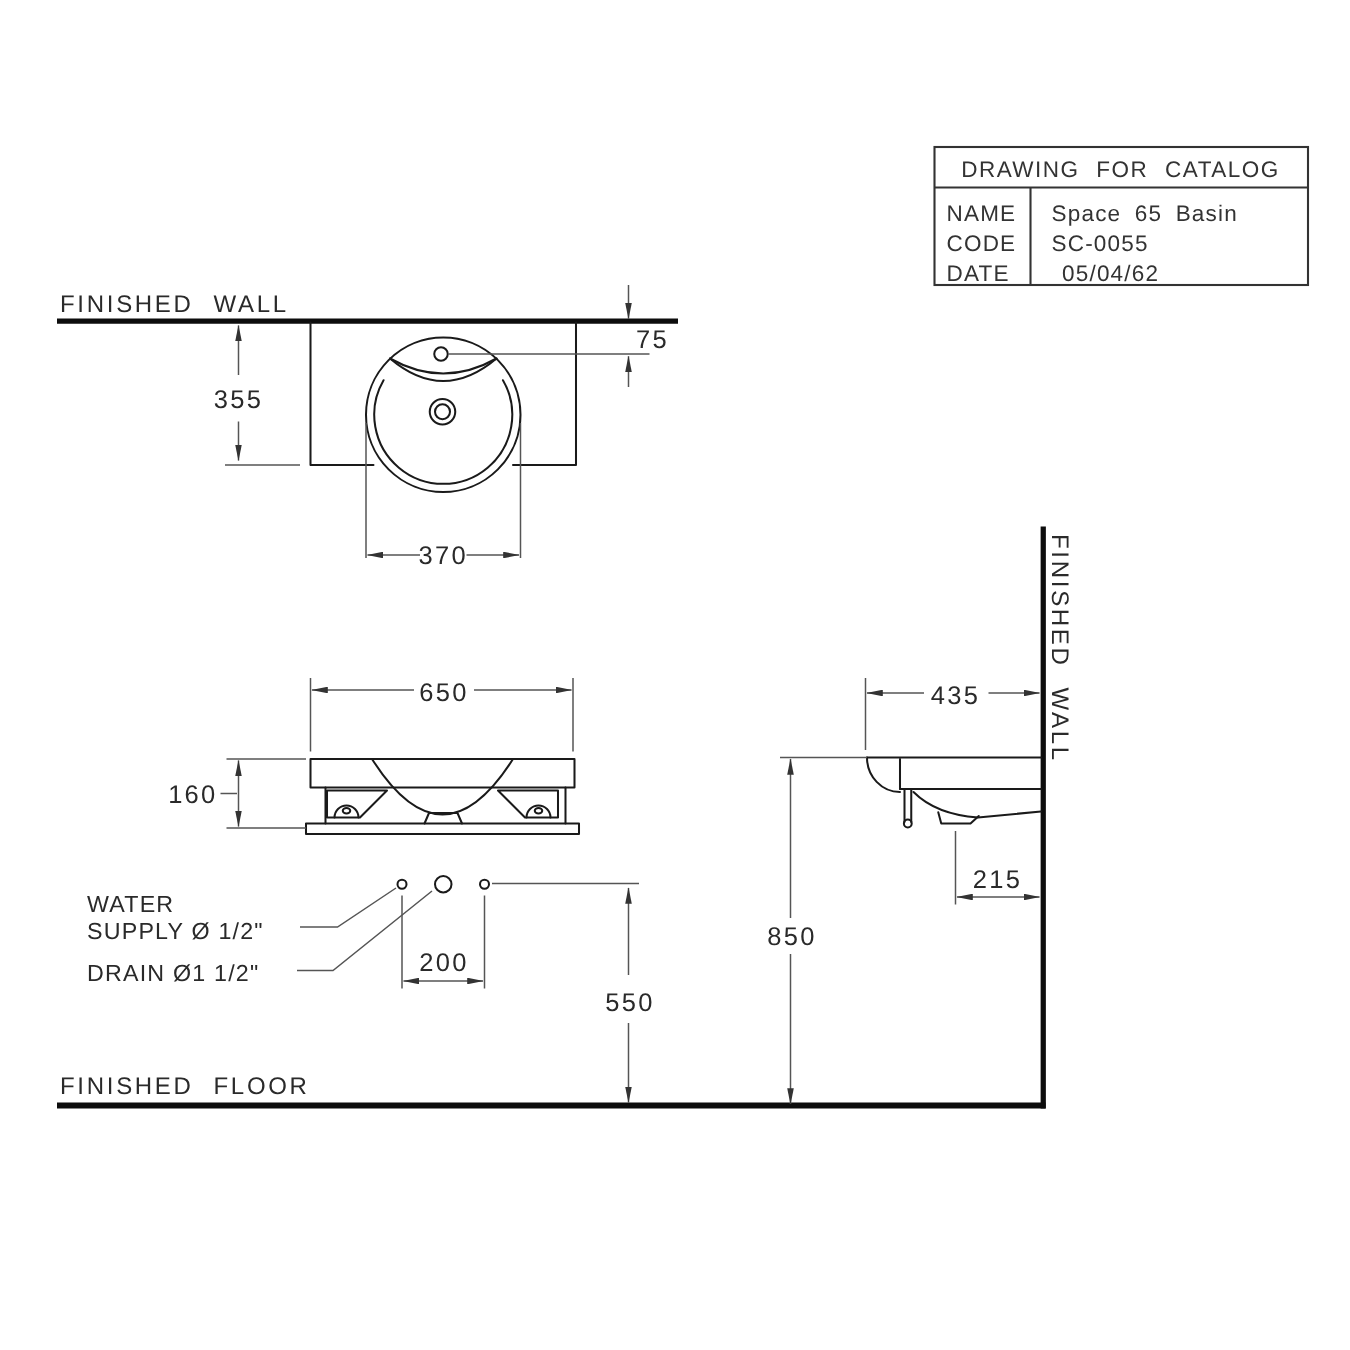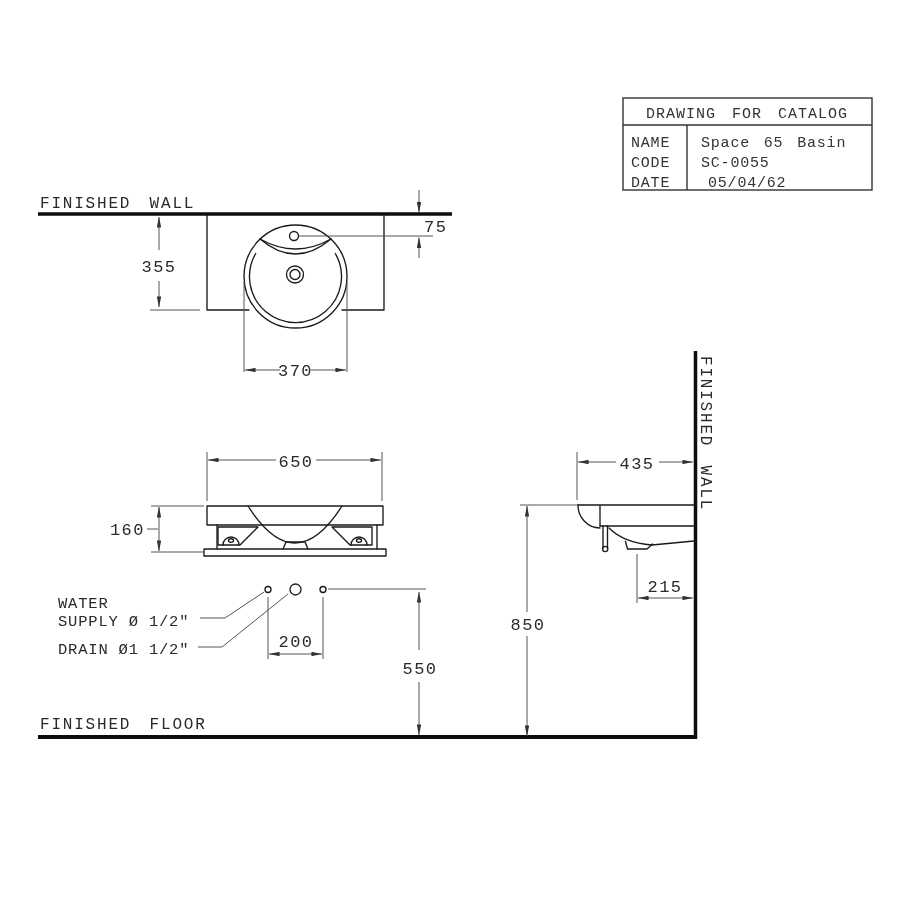--- a/index.html
+++ b/index.html
@@ -1,17 +1,17 @@
 <!DOCTYPE html>
 <html><head>
 <meta charset="utf-8">
 <style>
   html,body{margin:0;padding:0;background:#fff;}
   #page{position:relative;width:900px;height:900px;background:#ffffff;overflow:hidden;
-        font-family:Liberation Mono, monospace;}
+        font-family:Liberation Sans, sans-serif;}
   svg{position:absolute;left:0;top:0;}
   text{fill:#222;}
   .obj{stroke:#1a1a1a;stroke-width:1.35;fill:none;stroke-linejoin:round;stroke-linecap:round;}
   .thick{stroke:#0d0d0d;fill:none;}
   .dim{stroke:#555;stroke-width:1;fill:none;}
   .tbl{stroke:#333;stroke-width:1.4;fill:none;}
   .dimtxt{font-size:17px;letter-spacing:1.5px;fill:#2a2a2a;}
   .lbl{font-size:16px;letter-spacing:1.8px;word-spacing:7px;fill:#2a2a2a;}
   .ann{font-size:15.5px;letter-spacing:0.8px;fill:#2a2a2a;}
   .tb{font-size:15px;letter-spacing:0.8px;fill:#333;}

